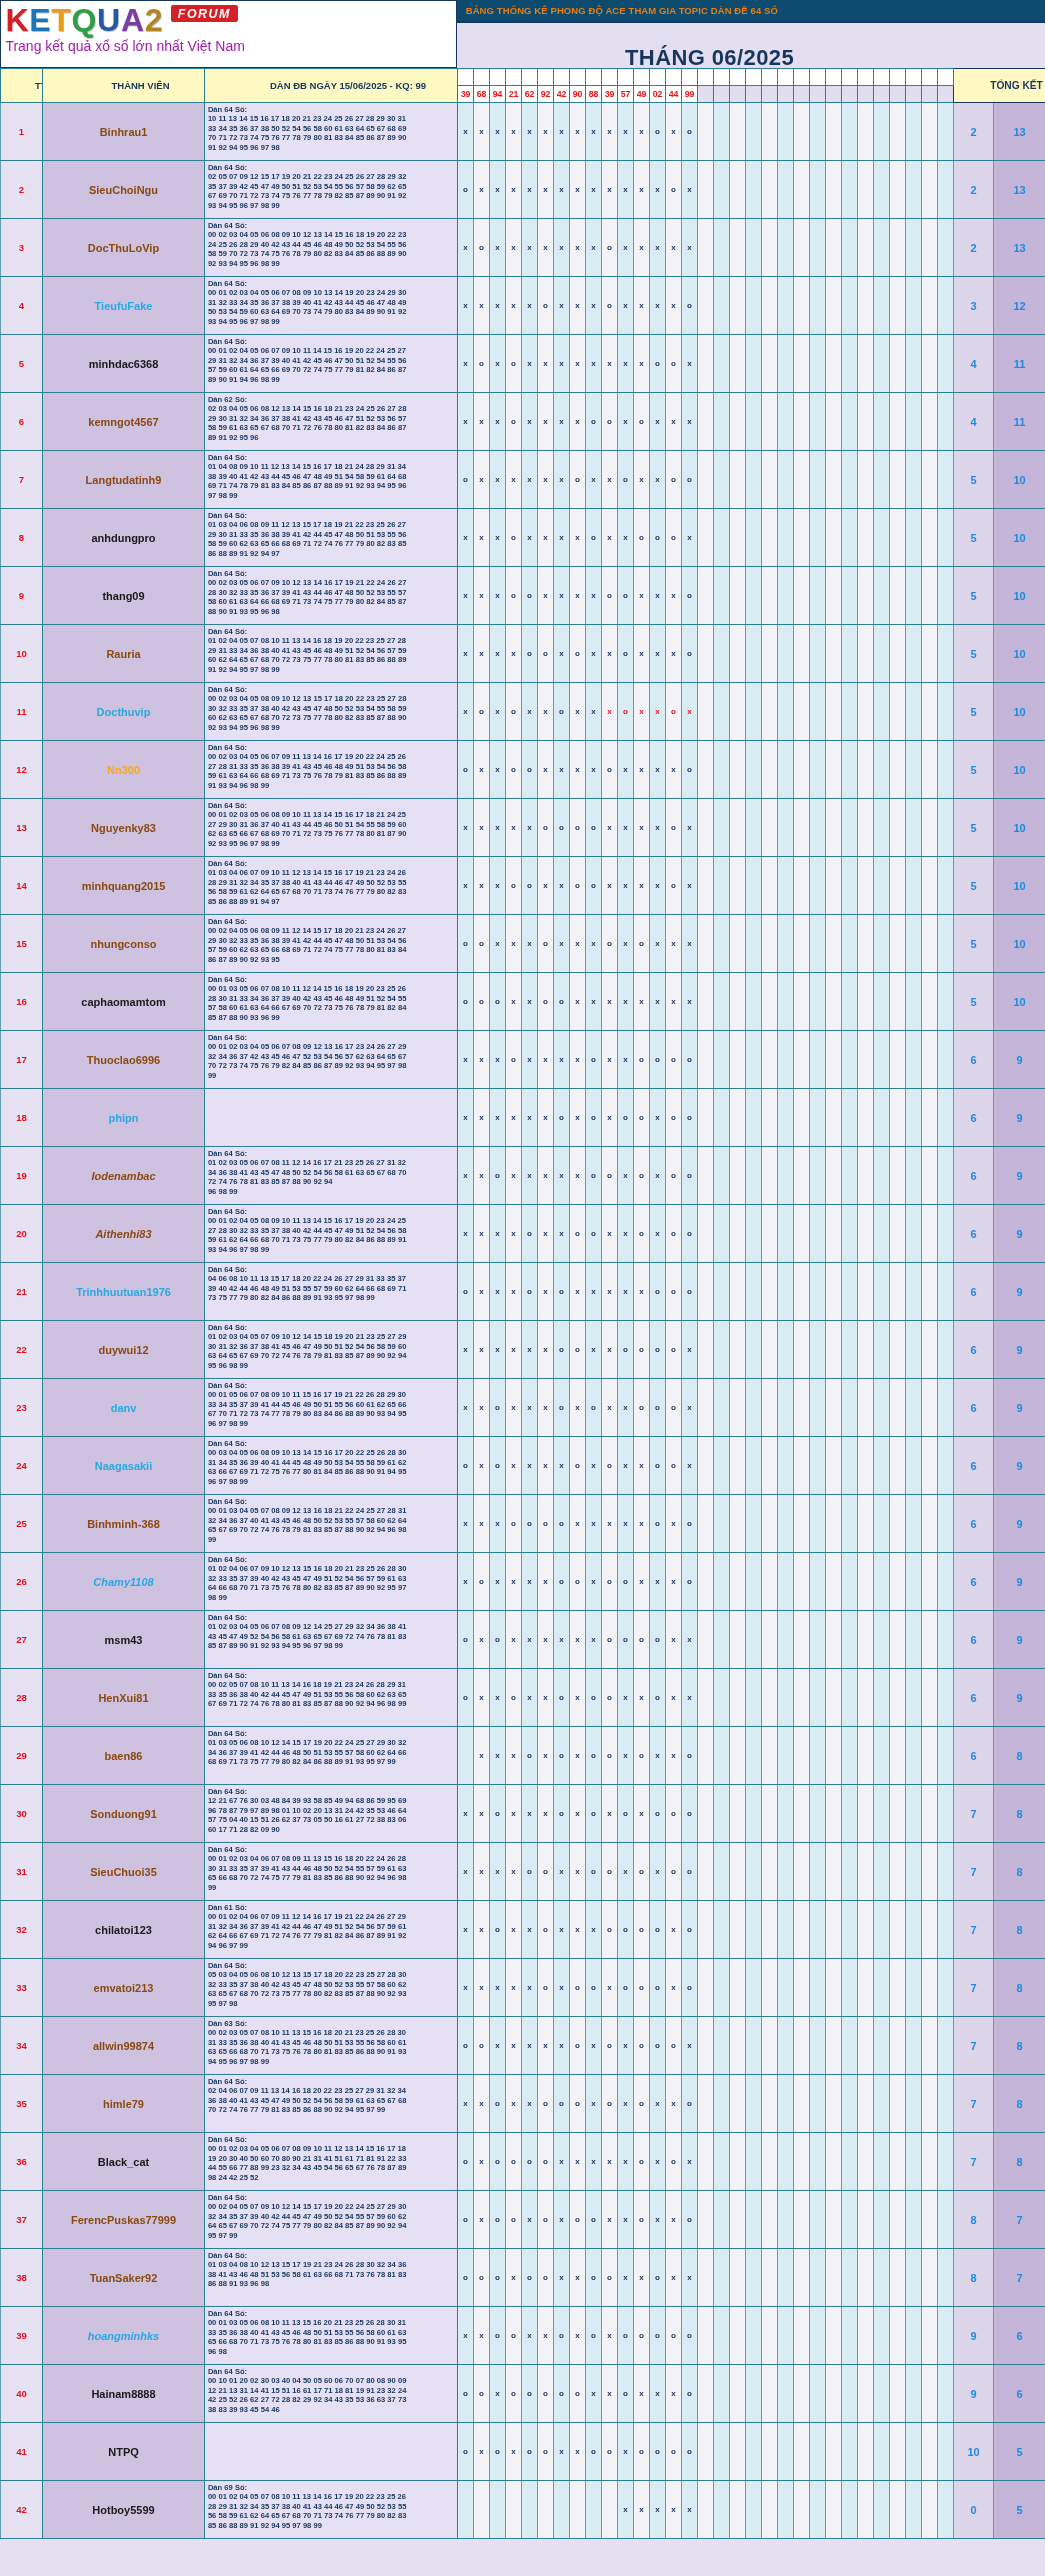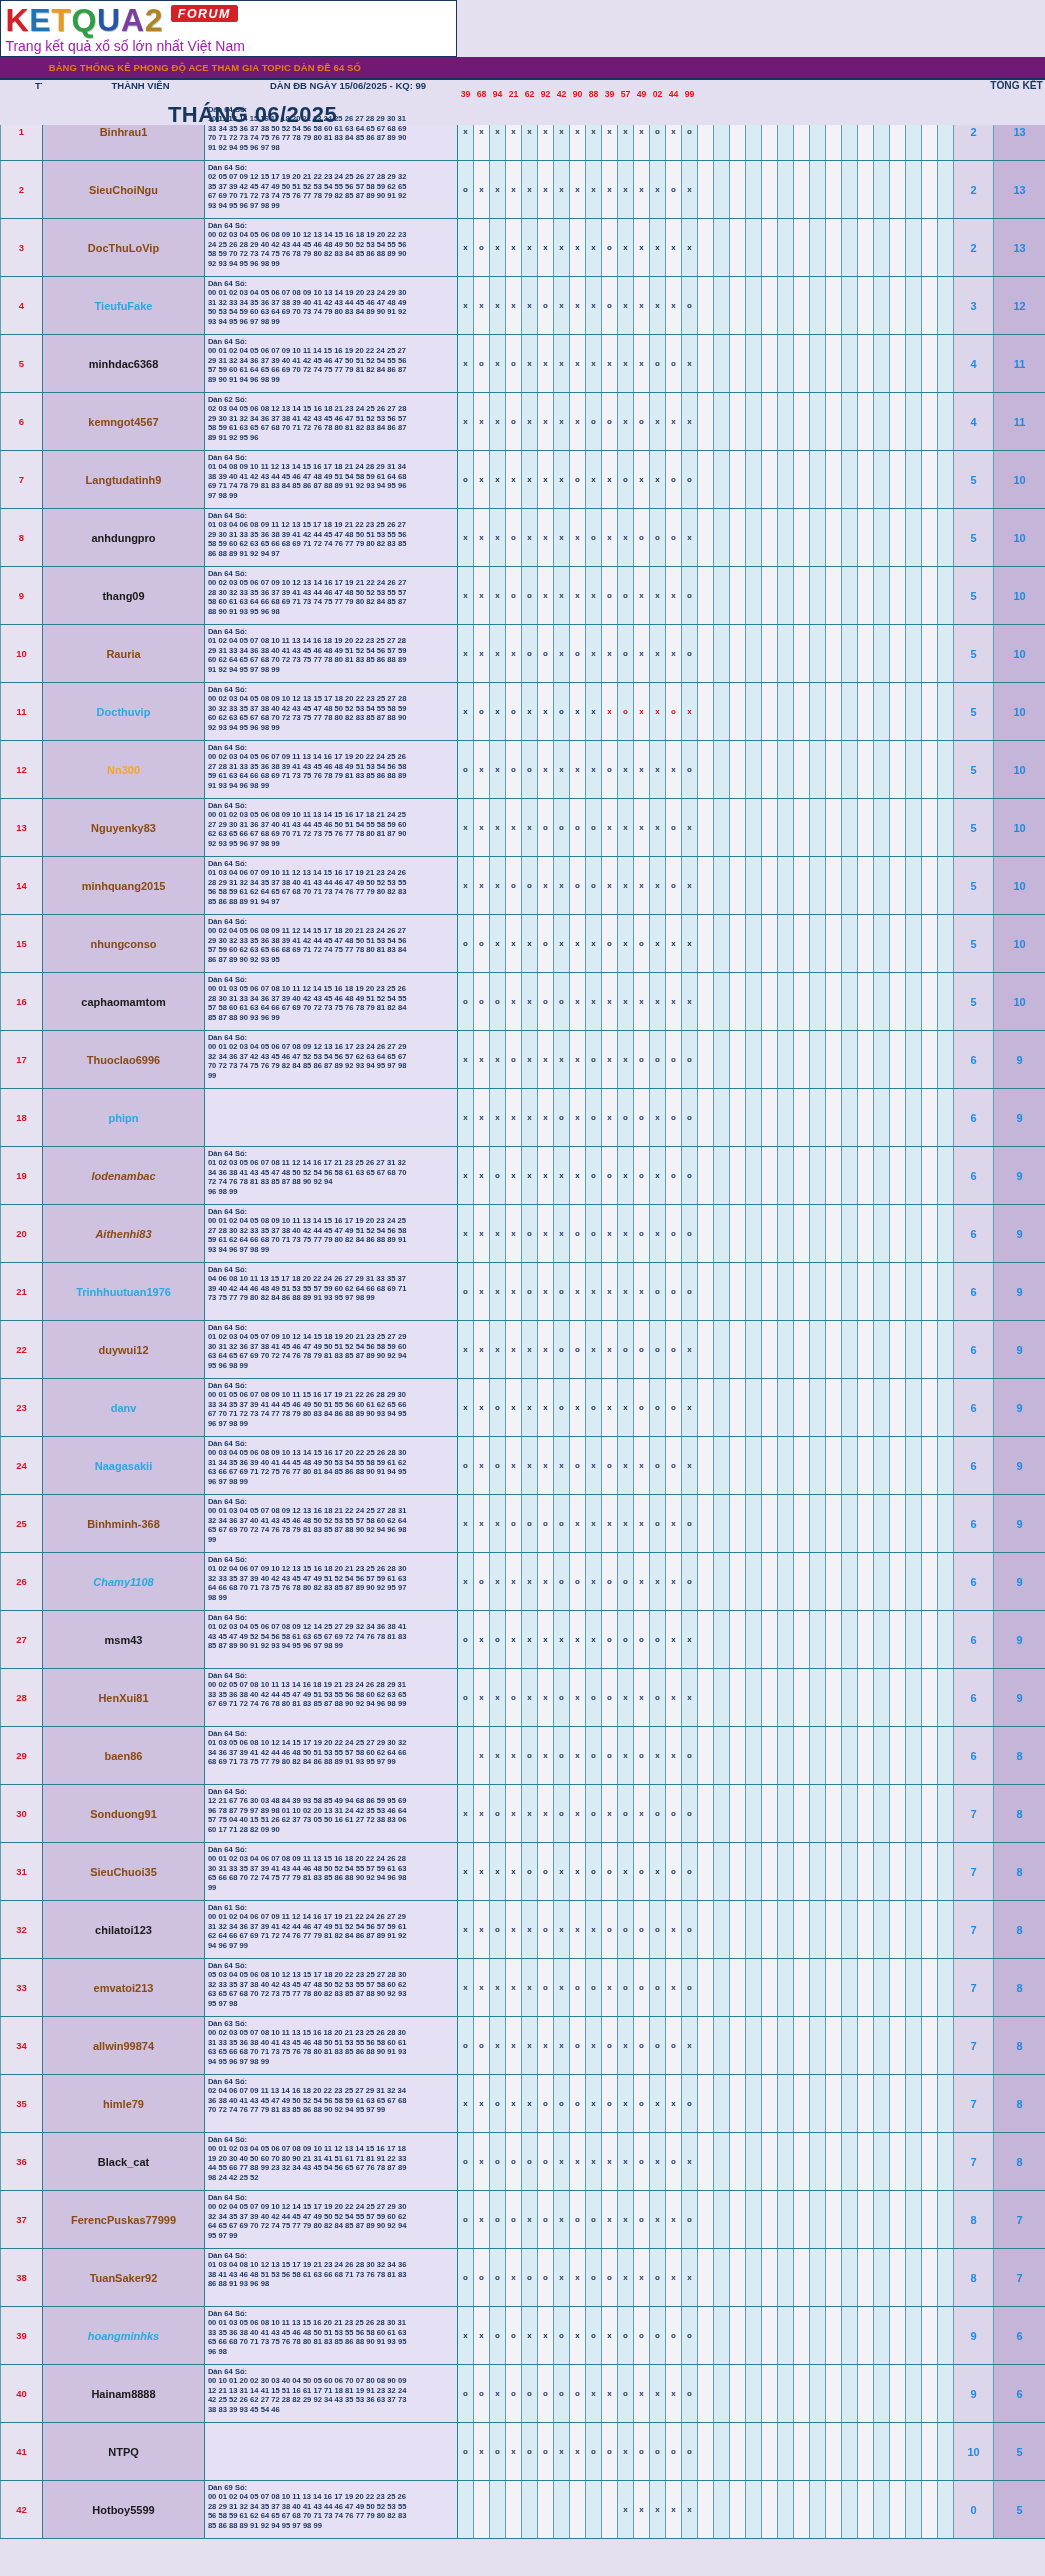--- a/index.html
+++ b/index.html
@@ -1,27 +1,27 @@
 <!DOCTYPE html>
 <html style="font-size:11.7px"><head>
 <meta charset="utf-8">
 <style>
   html,body{margin:0;padding:0;background:#e4e0f0;font-family:"Liberation Sans",sans-serif;}
   #page{width:1046px;margin:0 auto;background:#e4e0f0;}
 
   
-  #top{display:flex;width:1046px;height:68px;flex-direction:column;}
+  #top{display:flex;width:1046px;height:68px;}
   #logo-panel{width:457px;height:68px;background:#ffffff;border:1.5px solid #17365d;box-sizing:border-box;position:relative;}
   #logo-row{display:flex;align-items:flex-start;padding:1.5px 4.4px 0 4.4px;}
   #logo-word{font-size:32px;font-weight:bold;letter-spacing:0.7px;line-height:35px;}
   #logo-word span{text-shadow:0.7px 0.7px 0 #00000040;}
   #forum-badge{margin-left:7.3px;margin-top:2.9px;background:#d42027;color:#fff;font-weight:bold;font-style:italic;font-size:12.4px;padding:1.5px 7.3px;border-radius:2.2px;letter-spacing:1.5px;}
   #tagline{font-size:14px;font-weight:normal;color:#a21caf;padding:0 4.4px 2.9px 4.4px;}
   #head-right{flex:1;display:flex;flex-direction:column;}
-  #banner{height:21px;background:#701a75;border-bottom:2.2px solid #17365d;display:flex;align-items:center;padding-left:40px;}
+  #banner{height:21px;background:#0c4a6e;border-bottom:2.2px solid #17365d;display:flex;align-items:center;}
   #banner .t{color:#e87d10;font-weight:bold;font-size:9.5px;padding-left:8.7px;letter-spacing:0.1px;}
   #month-band{height:45px;background:#e3dff0;display:flex;align-items:center;}
   #month-band .t{color:#17365d;font-weight:bold;font-size:22px;margin-left:168px;letter-spacing:0.4px;margin-top:24px;}
 
   
   table{border-collapse:collapse;table-layout:fixed;width:1046px;background:#e4e0f0;}
   td,th{padding:0;box-sizing:border-box;overflow:hidden;}
   th{font-weight:bold;padding-left:34px;}
   .peach{background:#fef9c3;color:#17365d;font-size:9.5px;border:0.7px solid #2c7f93;}
   th.day-h{background:#fff;color:#2f75b6;font-size:8.7px;border:0.7px solid #2c7f93;height:17px;}

